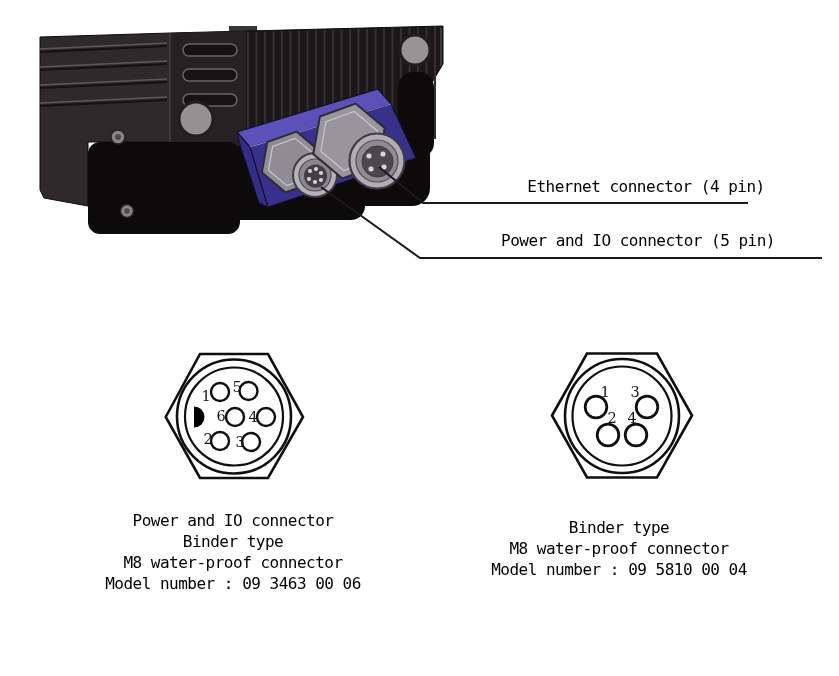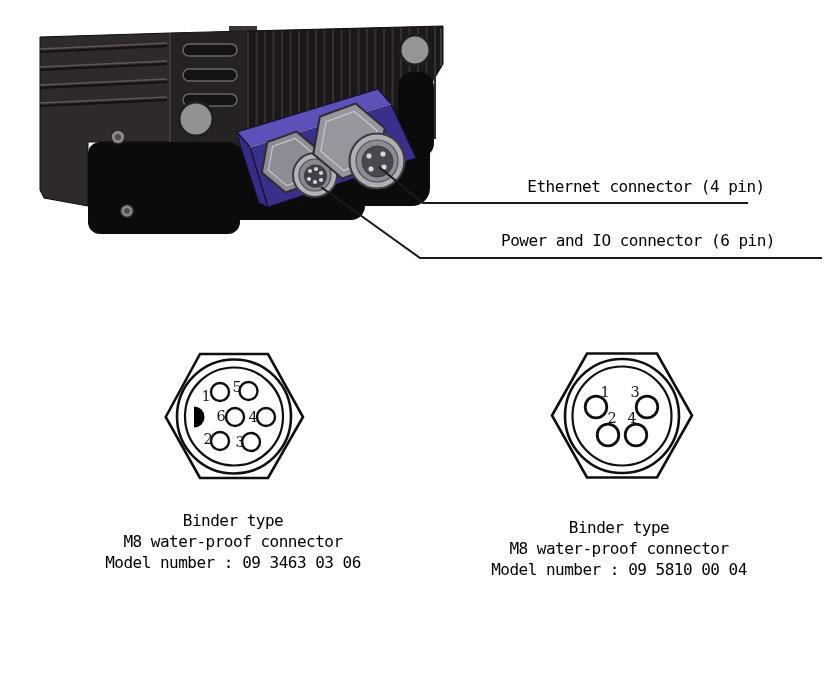--- a/index.html
+++ b/index.html
@@ -135,26 +135,27 @@
           <circle cx="636" cy="435" r="10.8"></circle>
       </g>
       <text class="pin-num" text-anchor="middle" x="605" y="396.5">1</text>
       <text class="pin-num" text-anchor="middle" x="635" y="396.5">3</text>
       <text class="pin-num" text-anchor="middle" x="612" y="422.5">2</text>
       <text class="pin-num" text-anchor="middle" x="632" y="422.5">4</text>
     </g>
   </svg>
 
   <div class="callout-label callout-eth">Ethernet connector (4 pin)</div>
-  <div class="callout-label callout-pwr">Power and IO connector  (6 pin)</div>
+  <div class="callout-label callout-pwr">Power and IO connector  (5 pin)</div>
 
   <div class="caption caption-left">
+    <div>Power and IO connector</div>
     <div>Binder type</div>
     <div>M8 water-proof connector</div>
-    <div>Model number : 09 3463 03 06</div>
+    <div>Model number : 09 3463 00 06</div>
   </div>
   <div class="caption caption-right">
     <div>Binder type</div>
     <div>M8 water-proof connector</div>
     <div>Model number : 09 5810 00 04</div>
   </div>
 
 </div>
 
 </body></html>

